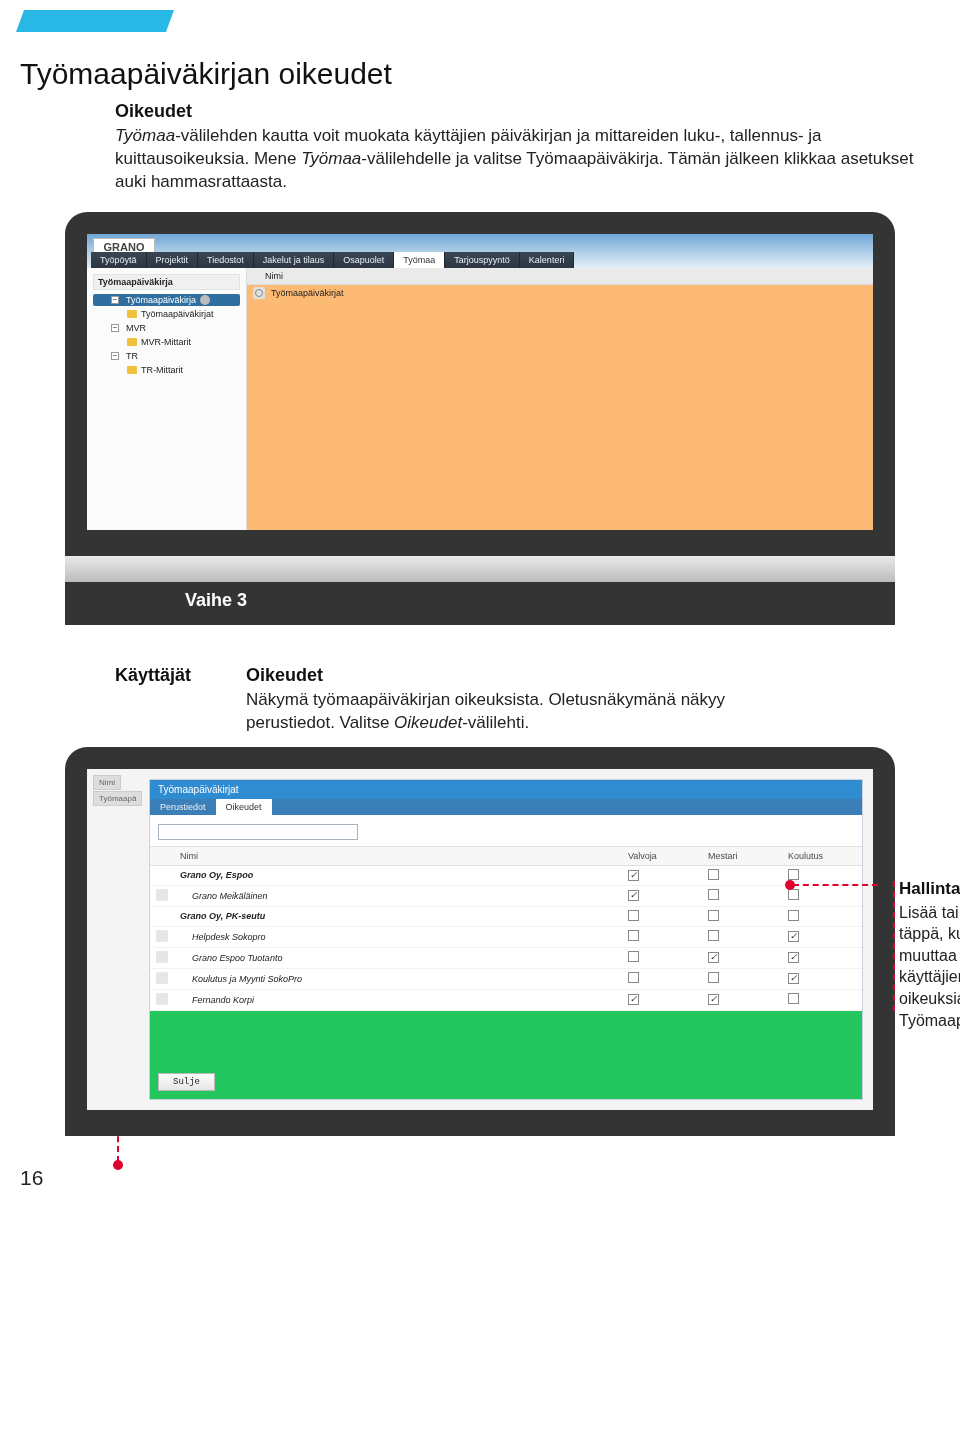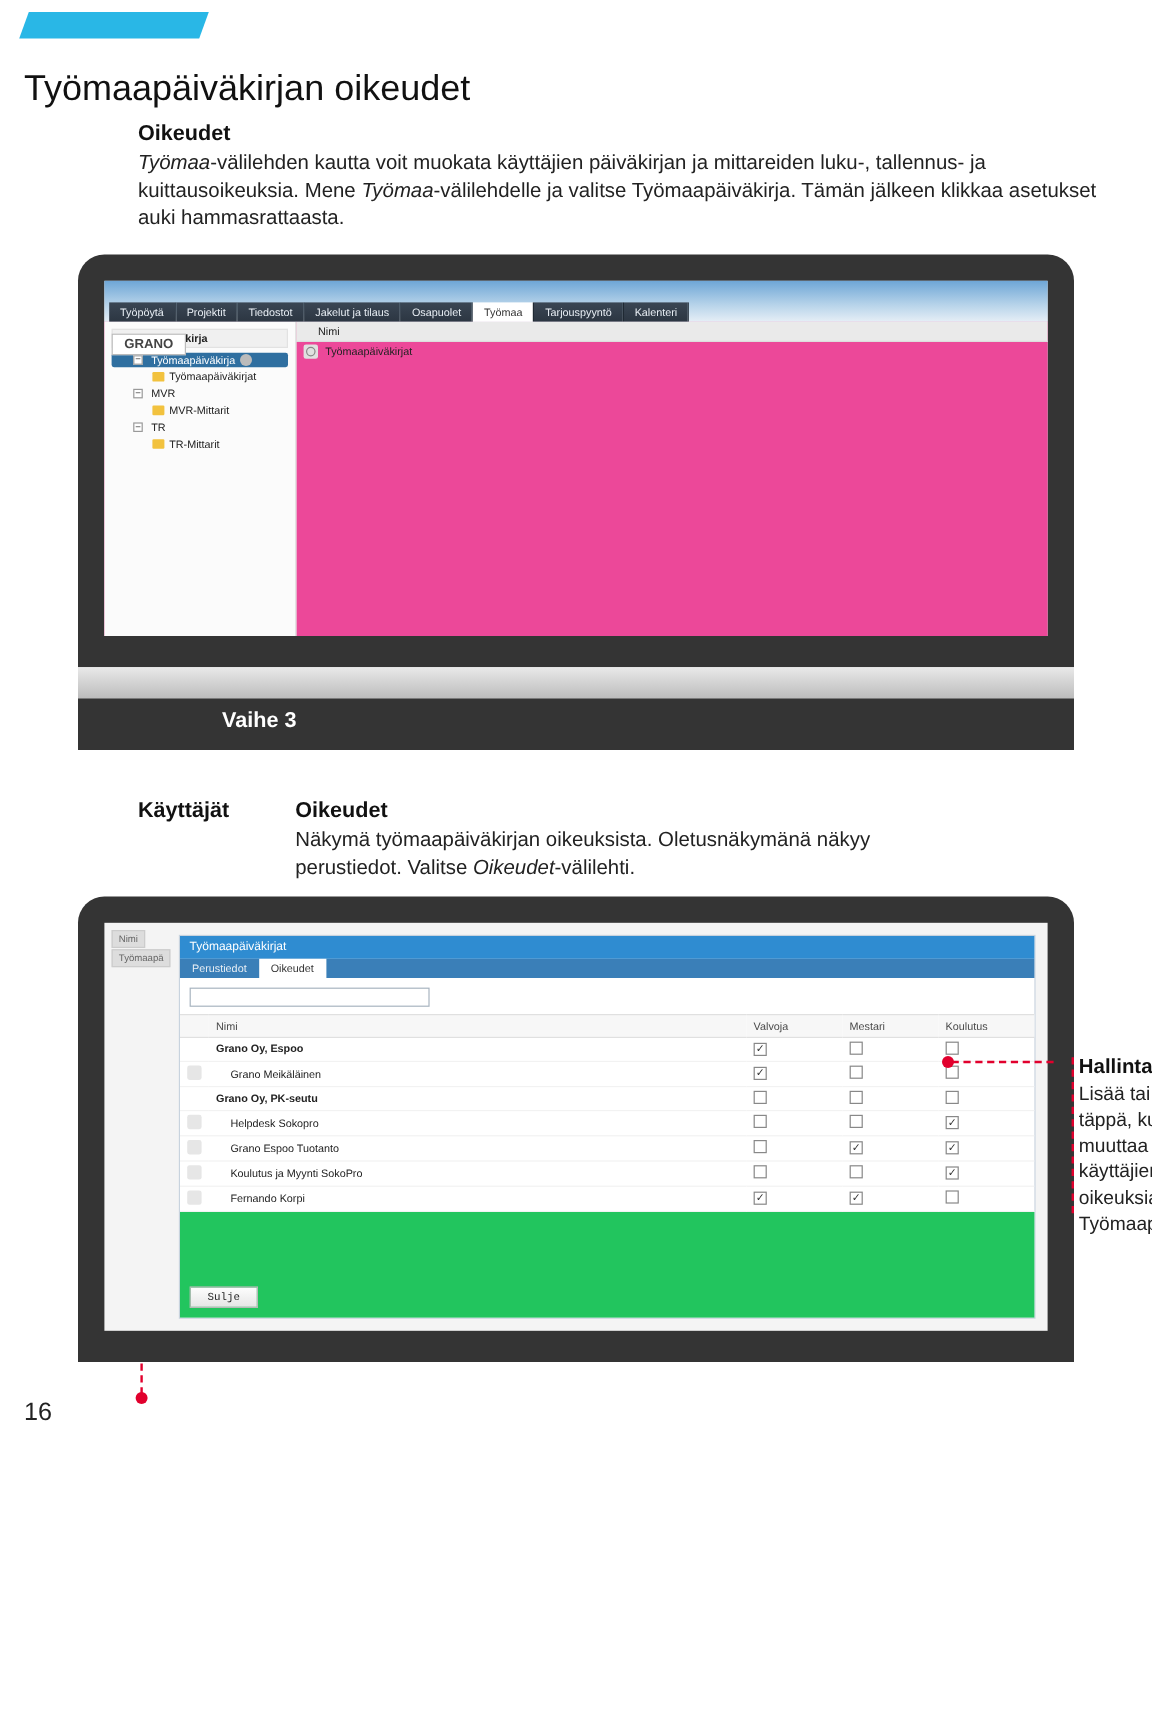--- a/index.html
+++ b/index.html
@@ -12,25 +12,25 @@
   .lead-body em { font-style: italic; }
 
   
   .monitor { margin: 18px auto 0 auto; width: 830px; background: #343434; border-radius: 22px 22px 0 0; padding: 22px 22px 26px 22px; }
   .monitor .screen { background: #f4f4f4; }
   .monitor-base { width: 830px; margin: 0 auto; height: 26px; background: linear-gradient(#e9e9e9, #bcbcbc); }
 
   
   .app1 { position: relative; background: #e9eef3; }
   .app1 .sky { height: 34px; background: linear-gradient(180deg, #6ea6d6 0%, #b8d4ea 60%, #e5eef6 100%); position: relative; }
-  .app1 .sky .logo { position: absolute; left: 6px; top: 4px; width: 62px; height: 18px; background: #fff; font-size: 11px; font-weight: 700; color: #444; display: flex; align-items: center; justify-content: center; border: 1px solid #bbb; margin-top: 40px; }
+  .app1 .sky .logo { position: absolute; left: 6px; top: 4px; width: 62px; height: 18px; background: #fff; font-size: 11px; font-weight: 700; color: #444; display: flex; align-items: center; justify-content: center; border: 1px solid #bbb; }
   .app1 .tabs { position: absolute; left: 4px; bottom: 0; display: flex; gap: 0; font-size: 9px; }
   .app1 .tabs .tab { padding: 3px 9px; background: linear-gradient(#3a4654,#2c3642); color: #e8eef4; border-right: 1px solid #1f2933; white-space: nowrap; }
   .app1 .tabs .tab.sel { background: #fff; color: #333; }
-  .app1 .body { display: flex; height: 262px; background: #ec4899; }
+  .app1 .body { display: flex; height: 262px; background: #fdba74; }
   .tree { width: 160px; font-size: 9px; background: #fbfbfb; border-right: 1px solid #ddd; padding: 6px 6px; }
   .tree .hdr { background: #f0f0f0; padding: 2px 4px; margin-bottom: 4px; font-weight: 700; border: 1px solid #e2e2e2; }
   .tree .node { padding: 1px 2px 1px 18px; margin-bottom: 2px; display: flex; align-items: center; gap: 4px; }
   .tree .node.sel { background: #2f6fa0; color: #fff; border-radius: 2px; }
   .tree .folder { width: 10px; height: 8px; background: #f2c23e; display: inline-block; border-radius: 1px; }
   .tree .gear { width: 10px; height: 10px; border-radius: 50%; background: #bbb; display: inline-block; }
   .tree .exp { width: 8px; height: 8px; border: 1px solid #999; background: #fff; display: inline-flex; align-items: center; justify-content: center; font-size: 8px; line-height: 1; color: #333; margin-right: 3px; }
   .list { flex: 1; font-size: 9px; }
   .list .lhd { background: #eaeaea; padding: 3px 18px; border-bottom: 1px solid #ddd; }
   .list .lrow { padding: 2px 6px; display: flex; align-items: center; gap: 6px; }
@@ -53,21 +53,21 @@
   .app2 .behind-tab { position: absolute; left: 6px; top: 8px; background: #ddd; border: 1px solid #ccc; font-size: 8px; color: #666; padding: 2px 5px; }
   .app2 .panel { margin-left: 52px; background: #fff; border: 1px solid #c8d3de; }
   .panel .ttl { background: #2f8cd1; color: #fff; font-size: 10px; padding: 4px 8px; }
   .panel .subtabs { display: flex; background: #3a7fb8; font-size: 9px; }
   .panel .subtabs .st { padding: 3px 10px; color: #e8eef4; }
   .panel .subtabs .st.sel { background: #fff; color: #333; }
   .panel .inputrow { padding: 6px 8px; }
   .panel .inputrow input { width: 200px; height: 16px; border: 1px solid #a8b4c0; font-size: 9px; padding: 0 4px; }
   .permtable { width: 100%; font-size: 9px; border-collapse: collapse; }
   .permtable th { text-align: left; font-weight: 400; color: #4a4a4a; padding: 4px 6px; background: #f7f7f7; border-top: 1px solid #e0e0e0; border-bottom: 1px solid #e0e0e0; }
-  .permtable td { padding: 3px 6px; border-bottom: 1px solid #f2f2f2; }
+  .permtable td { padding: 3px 6px; border-bottom: 1px solid #f2f2f2; font-style: italic; }
   .permtable tr.group td.name { font-weight: 700; }
   .permtable .ed { width: 12px; height: 12px; background: #e6e6e6; border-radius: 2px; display: inline-block; }
   .cb { width: 11px; height: 11px; border: 1px solid #888; background: #fff; display: inline-flex; align-items: center; justify-content: center; font-size: 9px; line-height: 1; }
   .cb.c::after { content: "✓"; color: #333; }
   .panel .footer { padding: 60px 8px 8px 8px; background: #22c55e; font-family: Liberation Mono, monospace; }
   .panel .footer .btn { display: inline-block; padding: 3px 14px; background: linear-gradient(#fdfdfd,#e6e6e6); border: 1px solid #b9b9b9; font-size: 9px; }
   .rel { position: relative; }
   .monitor2-wrap { position: relative; width: 830px; margin: 0 auto; }
 
   

